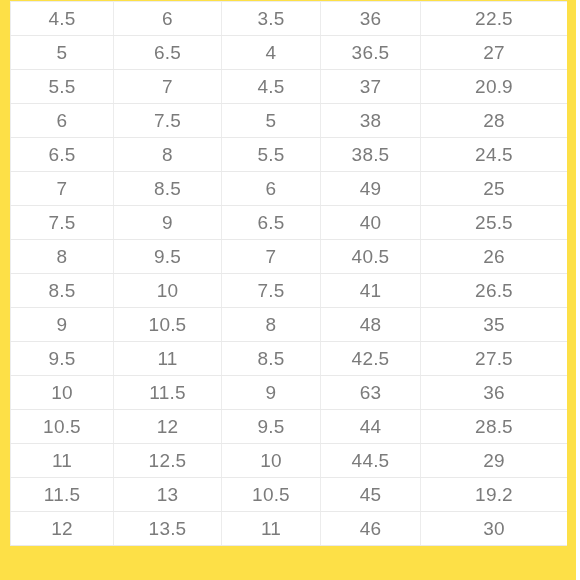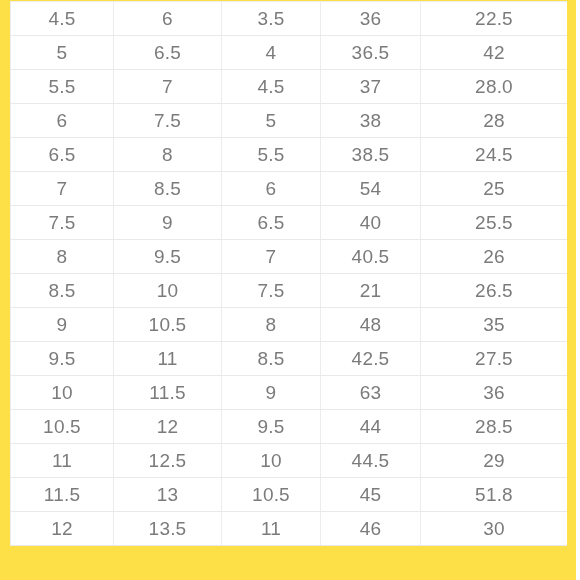--- a/index.html
+++ b/index.html
@@ -82,69 +82,69 @@
           <td>6</td>
           <td>3.5</td>
           <td>36</td>
           <td>22.5</td>
         </tr>
         <tr>
           <td>5</td>
           <td>6.5</td>
           <td>4</td>
           <td>36.5</td>
-          <td>42</td>
+          <td>27</td>
         </tr>
         <tr>
           <td>5.5</td>
           <td>7</td>
           <td>4.5</td>
           <td>37</td>
-          <td>28.0</td>
+          <td>20.9</td>
         </tr>
         <tr>
           <td>6</td>
           <td>7.5</td>
           <td>5</td>
           <td>38</td>
           <td>28</td>
         </tr>
         <tr>
           <td>6.5</td>
           <td>8</td>
           <td>5.5</td>
           <td>38.5</td>
           <td>24.5</td>
         </tr>
         <tr>
           <td>7</td>
           <td>8.5</td>
           <td>6</td>
-          <td>54</td>
+          <td>49</td>
           <td>25</td>
         </tr>
         <tr>
           <td>7.5</td>
           <td>9</td>
           <td>6.5</td>
           <td>40</td>
           <td>25.5</td>
         </tr>
         <tr>
           <td>8</td>
           <td>9.5</td>
           <td>7</td>
           <td>40.5</td>
           <td>26</td>
         </tr>
         <tr>
           <td>8.5</td>
           <td>10</td>
           <td>7.5</td>
-          <td>21</td>
+          <td>41</td>
           <td>26.5</td>
         </tr>
         <tr>
           <td>9</td>
           <td>10.5</td>
           <td>8</td>
           <td>48</td>
           <td>35</td>
         </tr>
         <tr>
@@ -173,21 +173,21 @@
           <td>12.5</td>
           <td>10</td>
           <td>44.5</td>
           <td>29</td>
         </tr>
         <tr>
           <td>11.5</td>
           <td>13</td>
           <td>10.5</td>
           <td>45</td>
-          <td>51.8</td>
+          <td>19.2</td>
         </tr>
         <tr>
           <td>12</td>
           <td>13.5</td>
           <td>11</td>
           <td>46</td>
           <td>30</td>
         </tr>
       </tbody>
     </table>

